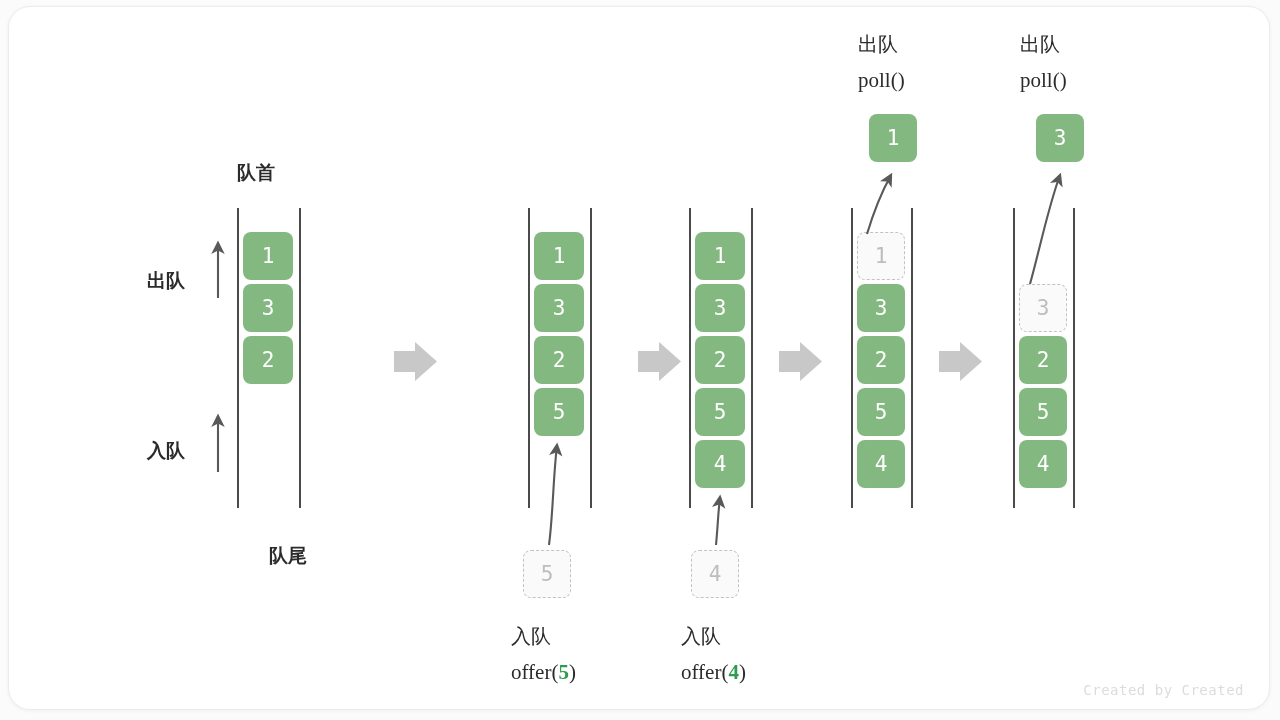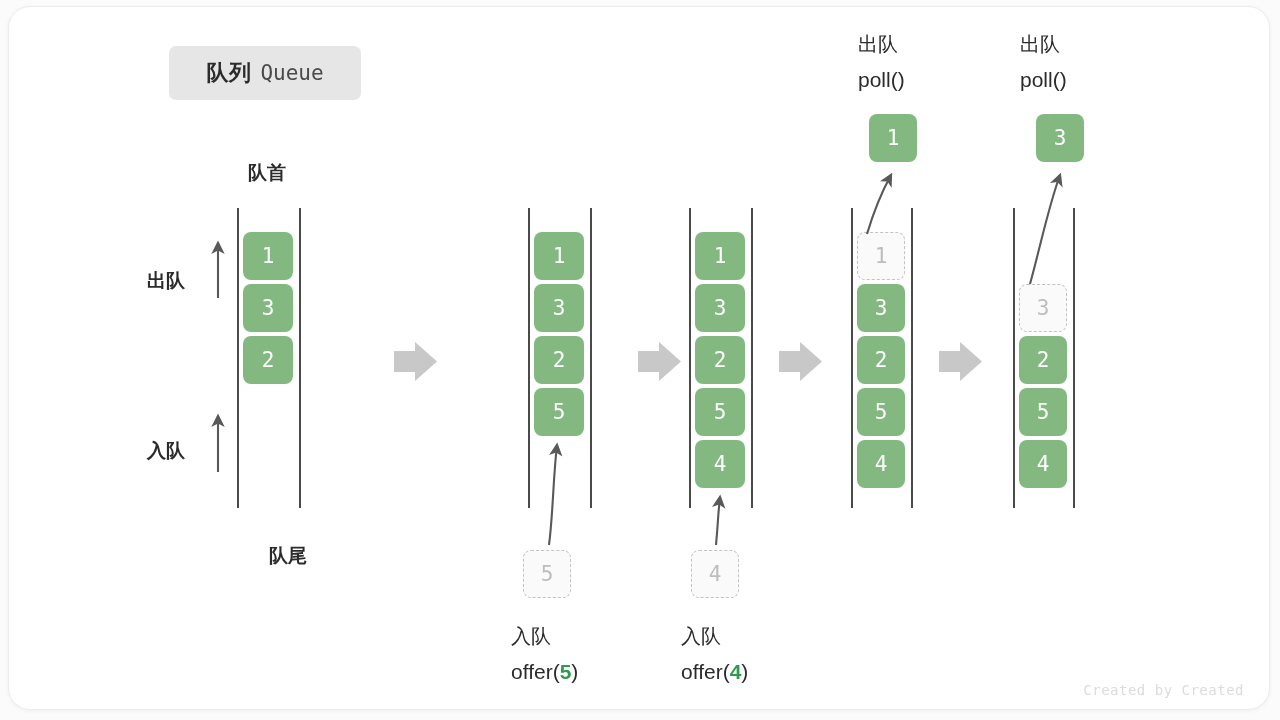--- a/index.html
+++ b/index.html
@@ -105,21 +105,21 @@
     white-space: nowrap;
     line-height: 36px;
   }
   .op-label .op-cn {
     display: block;
     font-size: 20px;
     color: #2b2b2b;
   }
   .op-label .op-code {
     display: block;
-    font-family: Liberation Sans, sans-serif;
+    font-family: Liberation Serif, serif;
     font-size: 21px;
     color: #2b2b2b;
     text-align: right;
   }
   .op-label .op-arg { color: #2e9b4f; font-weight: bold; }
 
   .credit {
     position: absolute;
     right: 36px;
     bottom: 22px;
@@ -128,26 +128,22 @@
     color: #dcdcdc;
     letter-spacing: 0.5px;
   }
 </style>
 </head>
 <body>
 
 <div id="canvas">
   <div class="card"></div>
 
-  <div class="title-badge">
-    <span class="title-cn">队列</span>
-    <span class="title-en">Queue</span>
-  </div>
-
-  <div class="lbl-cn" style="left:248px; top:160px;">队首</div>
+
+  <div class="lbl-cn" style="left:237px; top:160px;">队首</div>
   <div class="lbl-cn" style="left:237px; top:543px;padding-left:32px;">队尾</div>
   <div class="lbl-cn" style="left:147px; top:268px;">出队</div>
   <div class="lbl-cn" style="left:147px; top:438px;">入队</div>
 
   <div class="stack">
     <div class="rail" style="left:237px; top:208px; height:300px;"></div>
     <div class="rail" style="left:299px; top:208px; height:300px;"></div>
     <div class="cell" style="left:243px; top:232px; width:50px; height:48px;">1</div>
     <div class="cell" style="left:243px; top:284px; width:50px; height:48px;">3</div>
     <div class="cell" style="left:243px; top:336px; width:50px; height:48px;">2</div>

